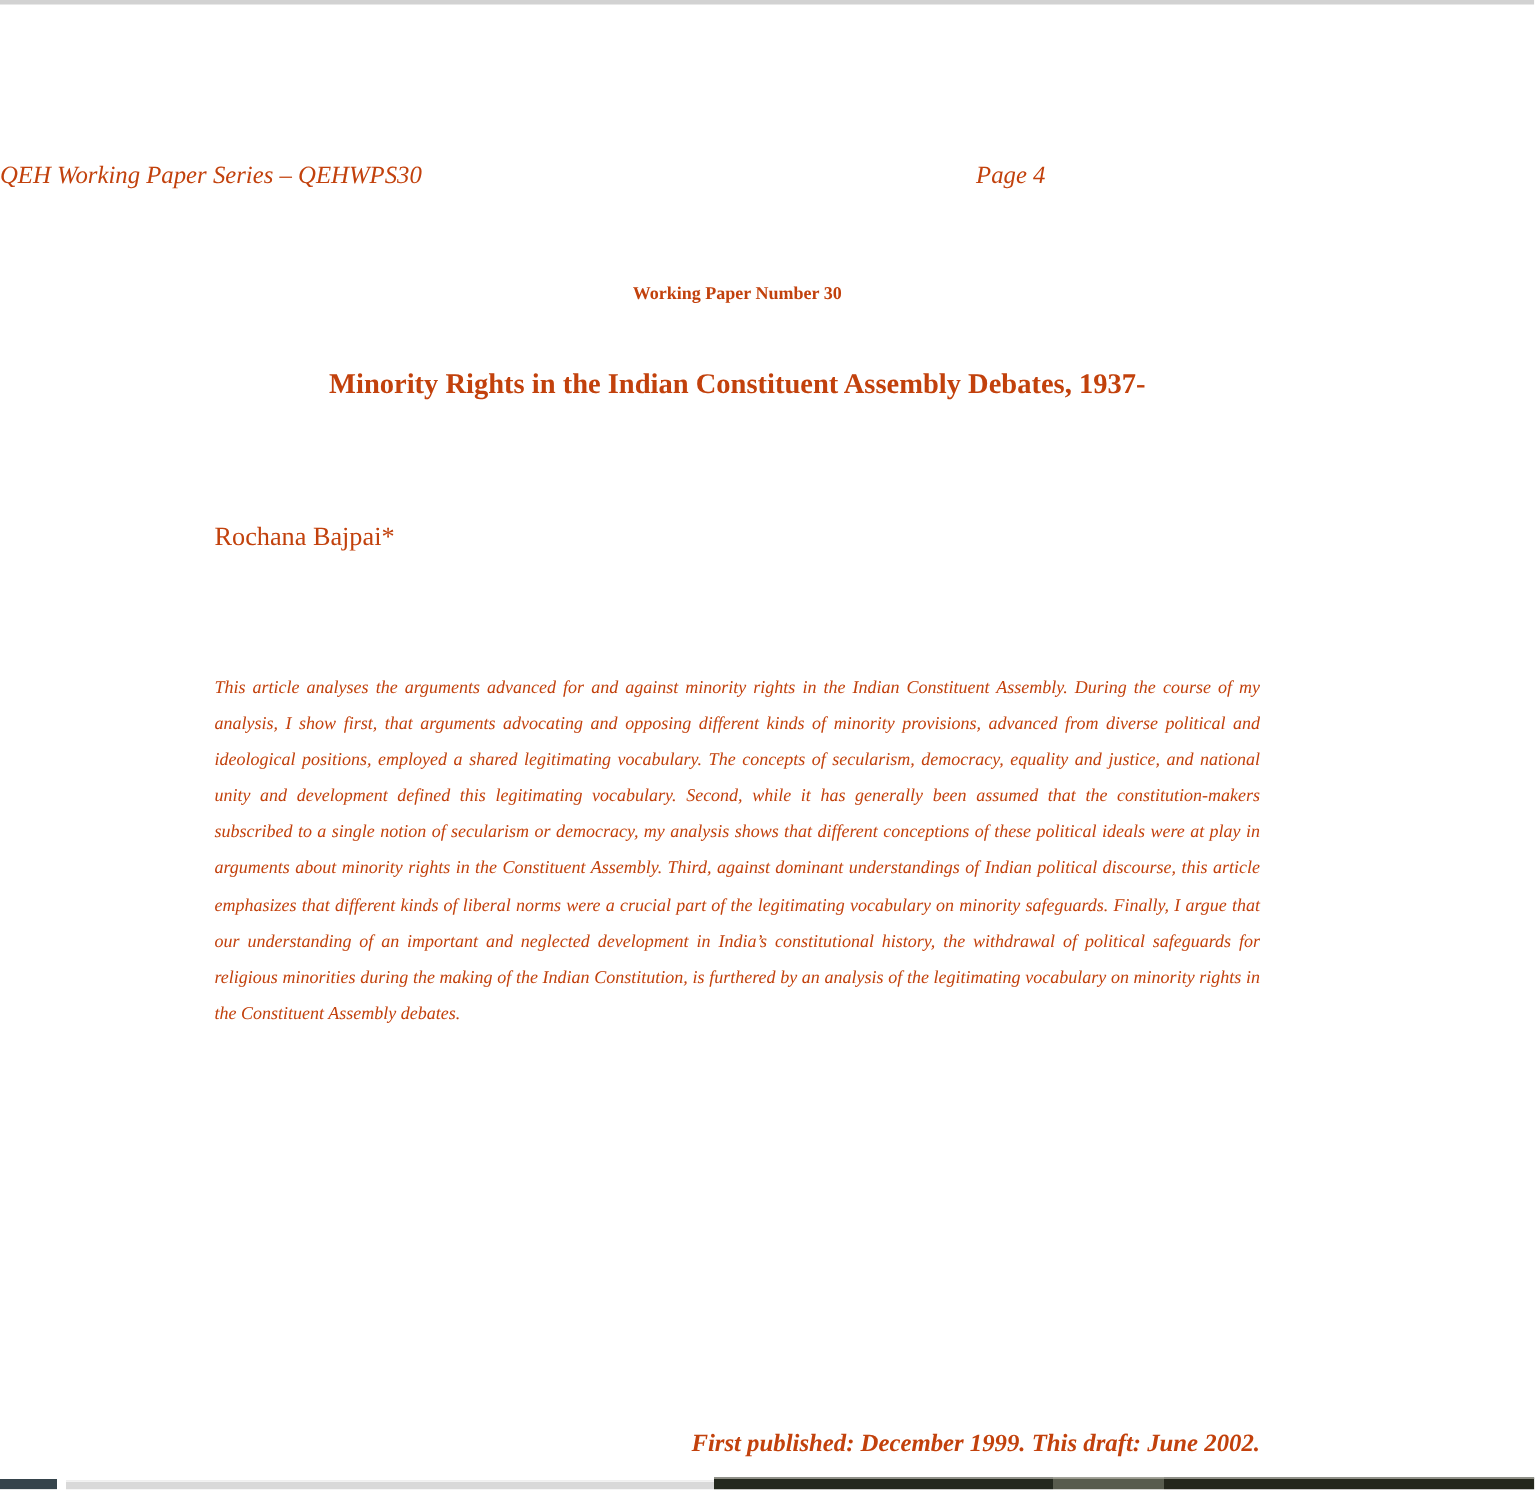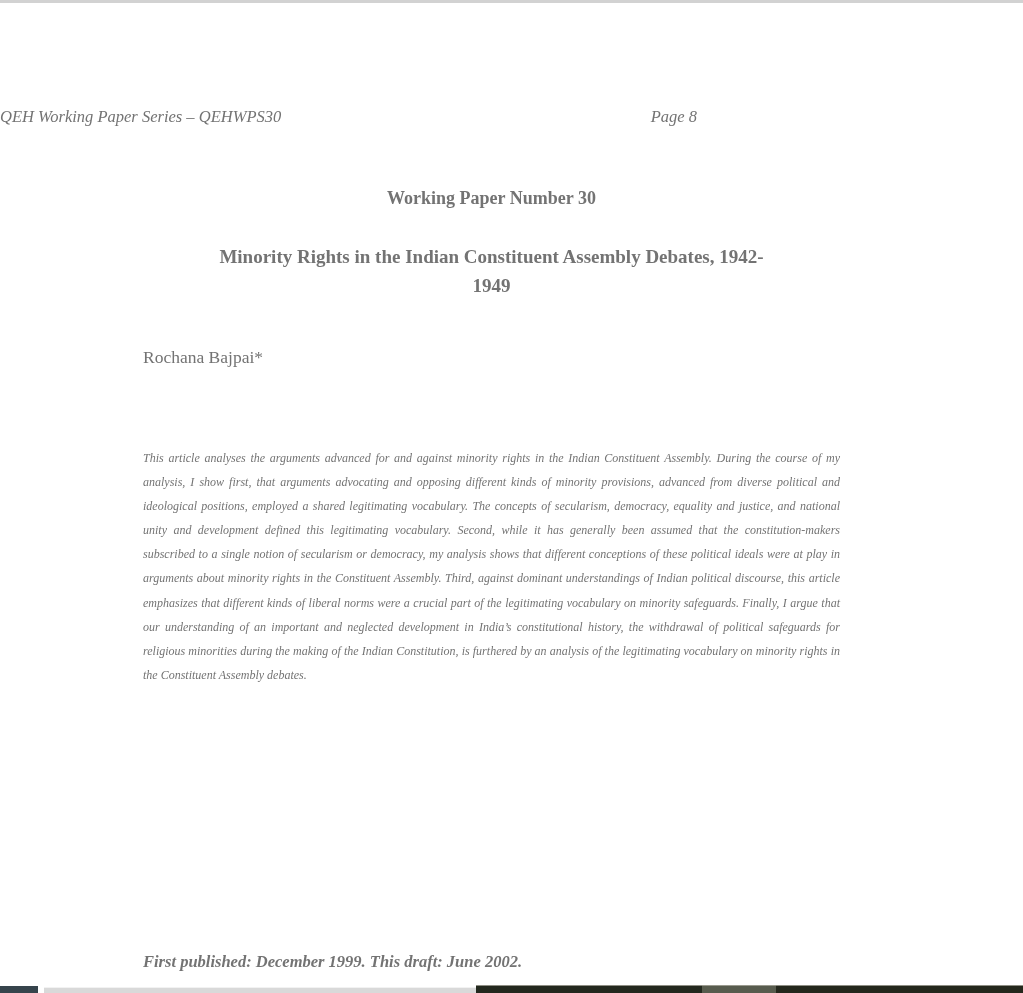--- a/index.html
+++ b/index.html
@@ -3,21 +3,21 @@
 <meta charset="utf-8">
 <style>
   html, body { margin: 0; padding: 0; background: #ffffff; }
   #screen {
     position: relative;
     width: 1023px;
     height: 993px;
     background: #ffffff;
     overflow: hidden;
     font-family: "Liberation Serif", "DejaVu Serif", serif;
-    color: #737373;
+    color: #c2410c;
   }
 
   
   .top-strip {
     position: absolute; top: 0; left: 0; width: 1023px; height: 3px;
   }
   .bottom-bar { position: absolute; left: 0; top: 985px; width: 1023px; height: 8px; }
   .seg { position: absolute; top: 0; height: 8px; }
   .seg-0 { left: 0;    width: 38px;  top: 1px; height: 7px; }
   .seg-1 { left: 44px; width: 432px; top: 2px; height: 6px; border-top: 1px solid #f2f2f2; }
@@ -41,21 +41,21 @@
     align-items: baseline;
     font-style: italic;
     font-size: 16.5px;
   }
 
   .paper-number {
     position: absolute;
     top: 188px; left: 0; width: 697px;
     text-align: center;
     font-weight: bold;
-    font-size: 18px;
+    font-size: 12px;
   }
 
   .paper-title {
     position: absolute;
     top: 242px; left: 0; width: 697px;
     text-align: center;
     font-weight: bold;
     font-size: 19px;
     line-height: 29px;
   }
@@ -72,44 +72,43 @@
     top: 446px; left: 0; width: 697px;
     font-style: italic;
     font-size: 12px;
     line-height: 24.1px;
     text-align: justify;
   }
 
   .pub-note {
     position: absolute;
     top: 952px; left: 0; width: 697px;
-    text-align: left;
+    text-align: right;
     font-weight: bold;
     font-style: italic;
     font-size: 16.5px;
   }
 </style>
 </head>
 <body>
 
 <div id="screen">
 
   <div class="top-strip" style="background: rgb(210, 210, 210);"></div>
 
   <div class="running-header">
     <span>QEH Working Paper Series – QEHWPS30</span>
-    <span>Page 8</span>
+    <span>Page 4</span>
   </div>
 
   <div class="content">
     <div class="paper-number">Working Paper Number 30</div>
 
     <div class="paper-title">
-      <div>Minority Rights in the Indian Constituent Assembly Debates, 1942-</div>
-      <div>1949</div>
+      <div>Minority Rights in the Indian Constituent Assembly Debates, 1937-</div>
     </div>
 
     <div class="author">Rochana Bajpai*</div>
 
     <div class="abstract">This article analyses the arguments advanced for and against minority rights in the Indian Constituent Assembly. During the course of my analysis, I show first, that arguments advocating and opposing different kinds of minority provisions, advanced from diverse political and ideological positions, employed a shared legitimating vocabulary. The concepts of secularism, democracy, equality and justice, and national unity and development defined this legitimating vocabulary. Second, while it has generally been assumed that the constitution-makers subscribed to a single notion of secularism or democracy, my analysis shows that different conceptions of these political ideals were at play in arguments about minority rights in the Constituent Assembly. Third, against dominant understandings of Indian political discourse, this article emphasizes that different kinds of liberal norms were a crucial part of the legitimating vocabulary on minority safeguards. Finally, I argue that our understanding of an important and neglected development in India’s constitutional history, the withdrawal of political safeguards for religious minorities during the making of the Indian Constitution, is furthered by an analysis of the legitimating vocabulary on minority rights in the Constituent Assembly debates.</div>
 
     <div class="pub-note">First published: December 1999. This draft: June 2002.</div>
   </div>
 
   <div class="bottom-bar">

